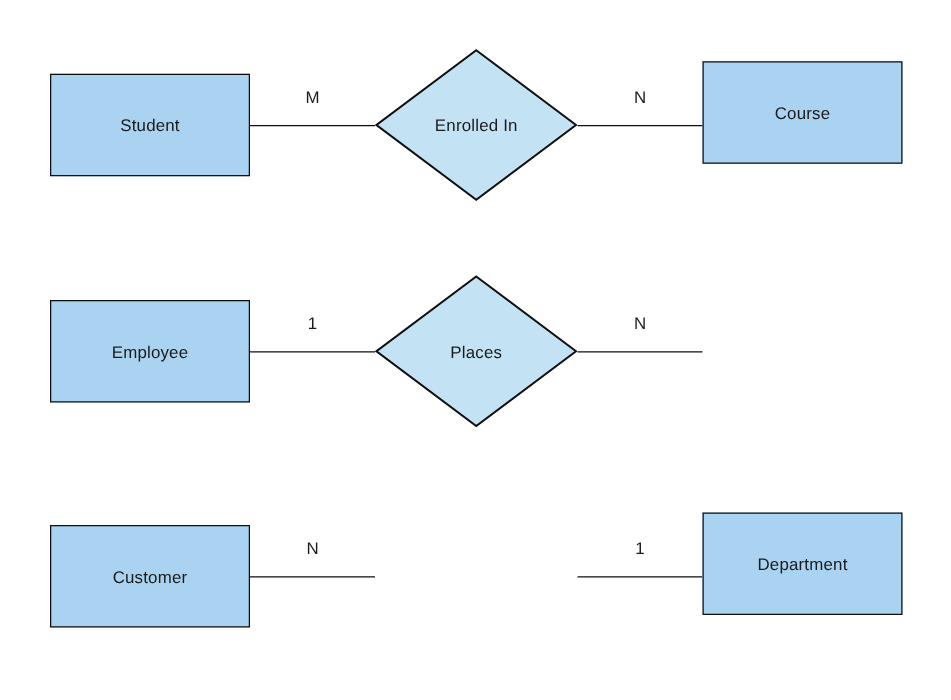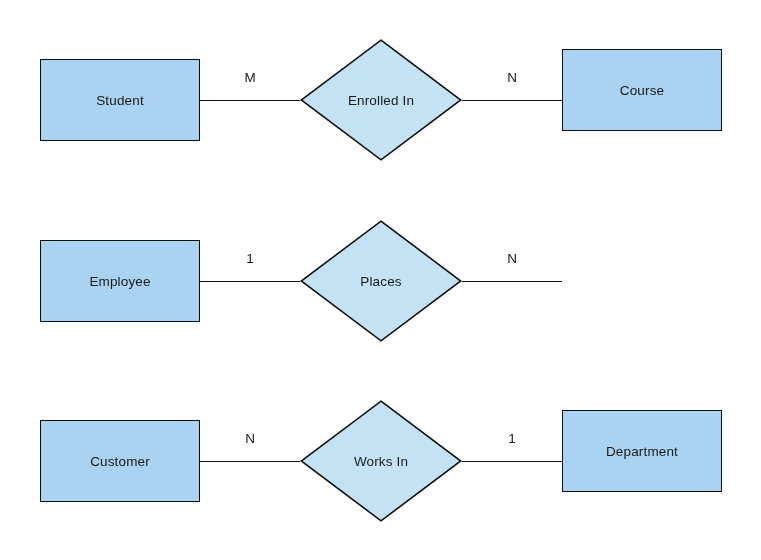--- a/index.html
+++ b/index.html
@@ -134,26 +134,20 @@
     <div class="connector right-conn"></div>
     <div class="cardinality card-right">N</div>
   </div>
 
   <div class="er-row" style="top:391px;">
     <div class="entity left">
       <span>Customer</span>
     </div>
     <div class="connector left-conn"></div>
     <div class="cardinality card-left">N</div>
-    <div class="relationship">
-      <svg width="162" height="122" viewBox="0 0 162 122" xmlns="http://www.w3.org/2000/svg">
-        <polygon points="81,1.2 160.8,61 81,120.8 1.2,61" fill="#c3e3f5" stroke="#0f0f0f" stroke-width="1.6"></polygon>
-      </svg>
-      <div class="rel-label">Works In</div>
-    </div>
     <div class="connector right-conn"></div>
     <div class="cardinality card-right">1</div>
     <div class="entity right">
       <span>Department</span>
     </div>
   </div>
 
 </div>
 
 </body></html>

